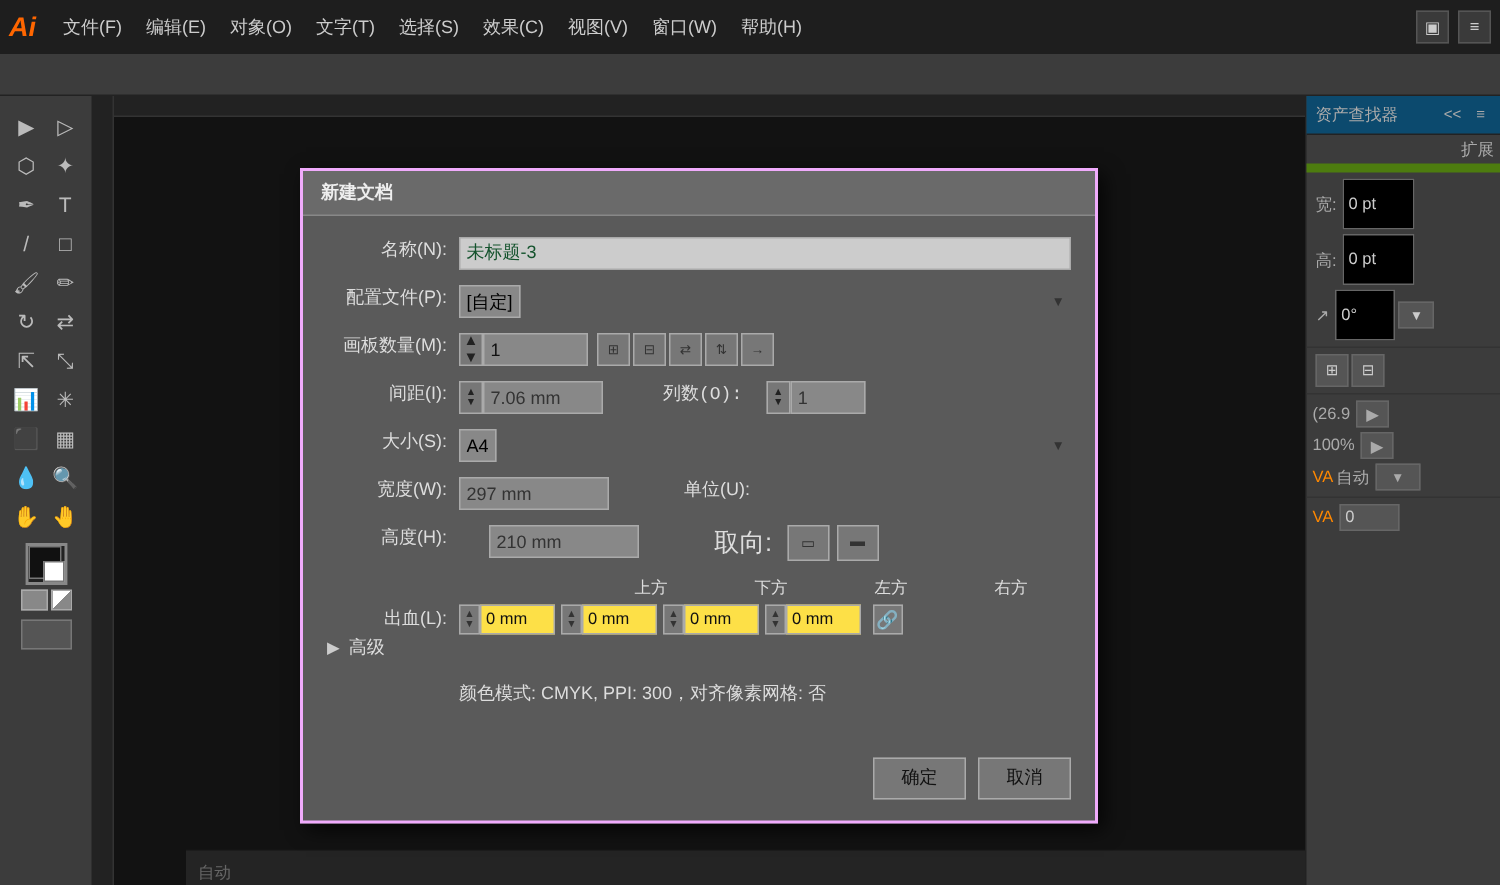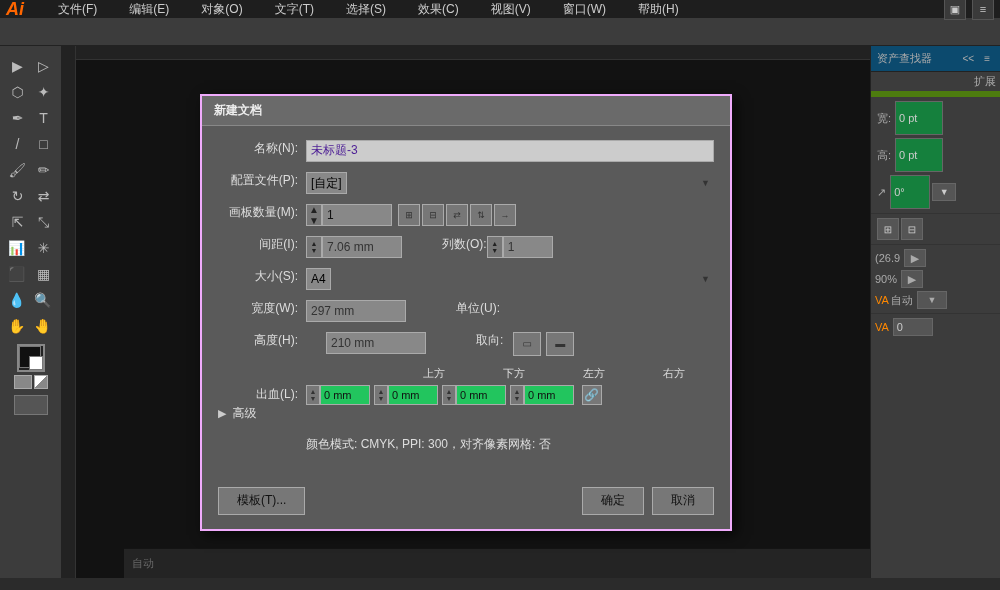--- a/index.html
+++ b/index.html
@@ -9,26 +9,26 @@
       overflow: hidden;
       font-family: "Microsoft YaHei", "SimHei", Arial, sans-serif;
       font-size: 12px;
       background: #2b2b2b;
       color: #ccc;
     }
 
     
     #menubar {
       width: 100%;
-      height: 18px;
+      height: 36px;
       background: #1e1e1e;
       display: flex;
       align-items: center;
       padding: 0 6px;
-      gap: 16px;
+      gap: 0;
     }
     #ai-logo {
       color: #ff6600;
       font-size: 18px;
       font-weight: bold;
       font-style: italic;
       margin-right: 10px;
       line-height: 30px;
     }
     .menu-item {
@@ -317,21 +317,21 @@
     .bleed-spin-btn {
       width: 14px; height: 20px;
       background: #777;
       border: 1px solid #aaa;
       font-size: 8px;
       cursor: pointer;
       display: flex; align-items: center; justify-content: center;
       color: #333;
     }
     .bleed-input {
-      background: #22c55e;
+      background: #fde047;
       border: 1px solid #aaa;
       color: #111;
       font-size: 11px;
       height: 20px;
       width: 50px;
       padding: 0 3px;
     }
     .bleed-link {
       width: 20px; height: 20px;
       background: #777;
@@ -367,21 +367,21 @@
 
     
     .right-panel-section {
       border-bottom: 1px solid #333;
       padding: 4px 6px;
     }
     .panel-row {
       display: flex; align-items: center; margin-bottom: 3px; font-size: 11px;
     }
     .panel-input {
-      background: #15803d; border: 1px solid #666;
+      background: #000000; border: 1px solid #666;
       color: #ccc; font-size: 11px;
       width: 48px; height: 18px; padding: 16px 3px;
     }
 
     
     #bottom-panel {
       position: absolute;
       bottom: 0; left: 62px;
       width: calc(1000px - 62px - 120px);
       height: 30px;
@@ -515,21 +515,21 @@
     <div class="ruler-h"></div>
     <div class="ruler-v"></div>
 
     <div id="dialog-overlay">
       <div id="dialog">
         <div id="dialog-title">新建文档</div>
         <div id="dialog-body">
 
           <div class="dialog-row">
             <span class="dlg-label">名称(N):</span>
-            <input class="dlg-input" type="text" value="未标题-3" style="background: rgb(204, 204, 204); color: #4c1d95; flex: 1 1 0%;">
+            <input class="dlg-input" type="text" value="未标题-3" style="background: rgb(204, 204, 204); color: #14532d; flex: 1 1 0%;">
           </div>
 
           <div class="dialog-row">
             <span class="dlg-label">配置文件(P):</span>
             <div class="select-wrapper">
               <select class="dlg-select">
                 <option>[自定]</option>
               </select>
             </div>
           </div>
@@ -548,21 +548,21 @@
               </div>
             </div>
           </div>
 
           <div class="dialog-row">
             <span class="dlg-label">间距(I):</span>
             <div class="dlg-spin-group" style="flex:none;width:120px;">
               <div class="dlg-spin-btn" style="font-size:7px;">▲<br>▼</div>
               <input class="dlg-spin-input" type="text" value="7.06 mm" style="width: 80px; background: rgb(136, 136, 136); color: rgb(51, 51, 51);">
             </div>
-            <span style="margin-left:16px;margin-right:0;color:#ddd;font-size:12px;">列数(O):</span>
+            <span style="margin-left:16px;margin-right:16px;color:#ddd;font-size:12px;font-family:Liberation Mono, monospace;">列数(O):</span>
             <div class="dlg-spin-group" style="flex:none;width:80px;">
               <div class="dlg-spin-btn" style="font-size:7px;">▲<br>▼</div>
               <input class="dlg-spin-input" type="text" value="1" style="width: 50px; background: rgb(136, 136, 136); color: rgb(51, 51, 51);">
             </div>
           </div>
 
           <div class="dialog-row">
             <span class="dlg-label">大小(S):</span>
             <div class="select-wrapper">
               <select class="dlg-select">
@@ -577,21 +577,21 @@
               <input class="dlg-spin-input" type="text" value="297 mm" style="width: 100px; background: rgb(136, 136, 136); color: rgb(51, 51, 51);">
             </div>
             <span style="margin-left:20px;margin-right:8px;color:#ddd;font-size:12px;">单位(U):</span>
           </div>
 
           <div class="dialog-row">
             <span class="dlg-label">高度(H):</span>
             <div class="dlg-spin-group" style="flex:none;width:130px;margin-left:20px;">
               <input class="dlg-spin-input" type="text" value="210 mm" style="width: 100px; background: rgb(136, 136, 136); color: rgb(51, 51, 51);">
             </div>
-            <span style="margin-left:20px;margin-right:8px;color:#ddd;font-size:12px;">取向:</span>
+            <span style="margin-left:20px;margin-right:8px;color:#ddd;font-size:17px;">取向:</span>
             <div style="display:flex;gap:3px;">
               <div class="dlg-icon-btn" style="width:28px;height:24px;">▭</div>
               <div class="dlg-icon-btn" style="width:28px;height:24px;">▬</div>
             </div>
           </div>
 
           <div class="bleed-section">
             <div class="bleed-header">
               <div style="width:80px;text-align:right;margin-right:8px;"></div>
               <div class="bleed-labels">
@@ -628,21 +628,20 @@
           <div class="advanced-row">
             <span class="advanced-arrow">▶</span>
             <span class="advanced-label">高级</span>
           </div>
 
           <div class="info-text">颜色模式: CMYK, PPI: 300，对齐像素网格: 否</div>
 
         </div>
 
         <div id="dialog-footer">
-          <button class="dlg-btn">模板(T)...</button>
           <div class="dlg-btn-spacer"></div>
           <button class="dlg-btn dlg-btn-primary">确定</button>
           <button class="dlg-btn">取消</button>
         </div>
       </div>
     </div>
 
     <div id="bottom-panel">
       <span>自动</span>
     </div>
@@ -680,21 +679,21 @@
       <div style="width:22px;height:22px;background:#555;border:1px solid #666;cursor:pointer;display:flex;align-items:center;justify-content:center;font-size:10px;">⊞</div>
       <div style="width:22px;height:22px;background:#555;border:1px solid #666;cursor:pointer;display:flex;align-items:center;justify-content:center;font-size:10px;">⊟</div>
     </div>
 
     <div style="padding:4px;font-size:11px;color:#aaa;border-bottom:1px solid #333;">
       <div style="display:flex;align-items:center;margin-bottom:3px;">
         <span style="margin-right:4px;">(26.9</span>
         <div style="width:22px;height:18px;background:#555;border:1px solid #666;cursor:pointer;display:flex;align-items:center;justify-content:center;">▶</div>
       </div>
       <div style="display:flex;align-items:center;margin-bottom:3px;">
-        <span style="margin-right:4px;">90%</span>
+        <span style="margin-right:4px;">100%</span>
         <div style="width:22px;height:18px;background:#555;border:1px solid #666;cursor:pointer;display:flex;align-items:center;justify-content:center;">▶</div>
       </div>
       <div style="display:flex;align-items:center;">
         <span style="color:#ff8800;margin-right:2px;">VA</span>
         <span style="margin-right:4px;">自动</span>
         <div style="width:30px;height:18px;background:#555;border:1px solid #666;cursor:pointer;display:flex;align-items:center;justify-content:center;font-size:9px;">▼</div>
       </div>
     </div>
 
     <div style="padding:4px;font-size:11px;color:#aaa;display:flex;align-items:center;">

